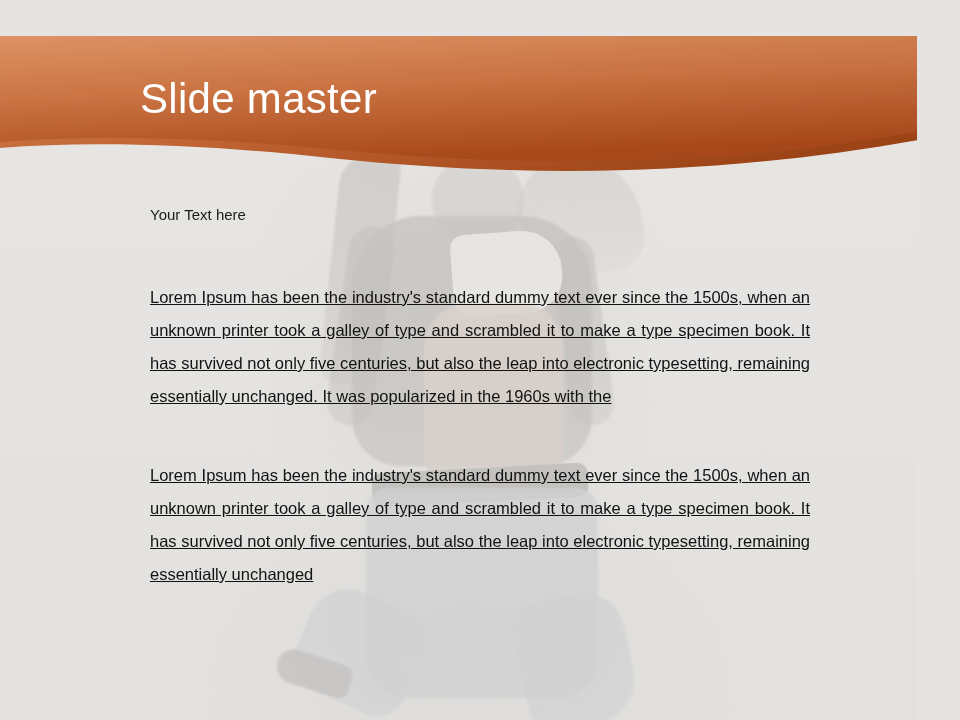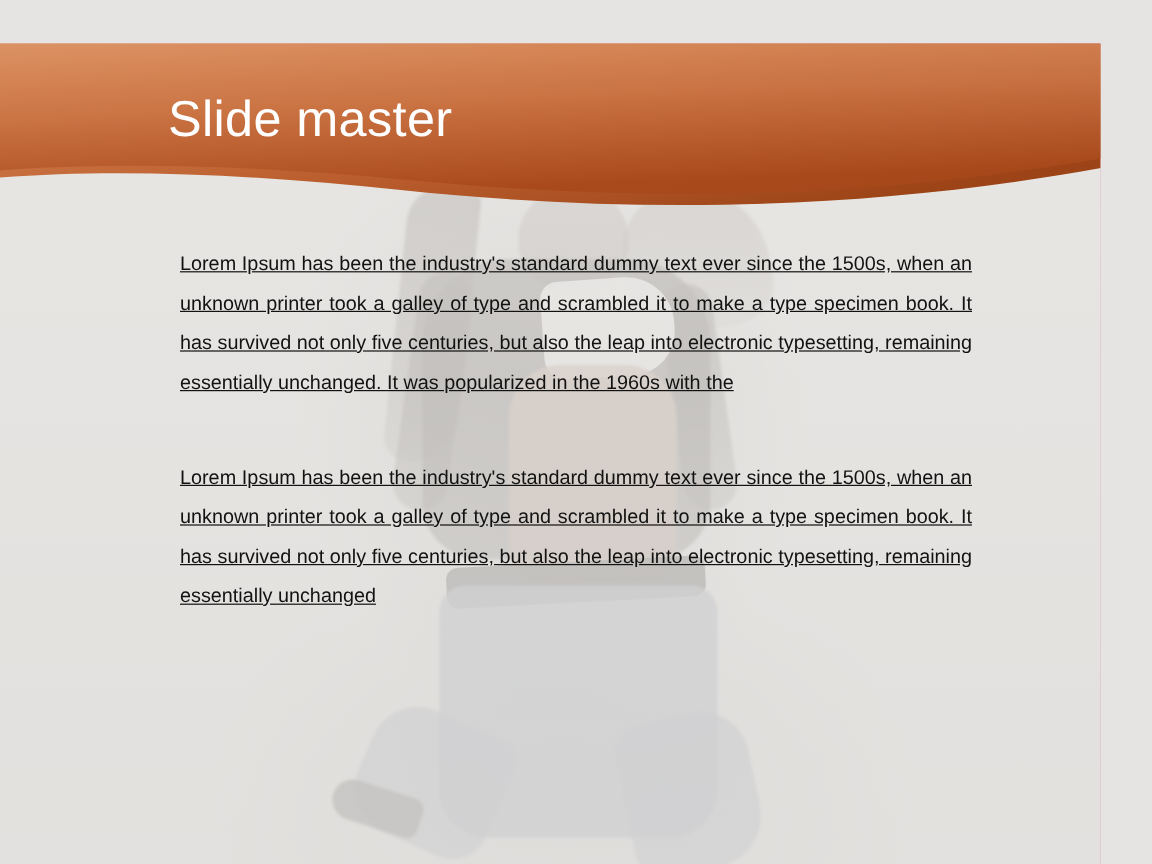--- a/index.html
+++ b/index.html
@@ -225,17 +225,18 @@
         </linearGradient>
       </defs>
       <path d="M0,0 L960,0 L960,96 C760,136 560,146 330,122 C220,110 100,104 0,112 Z" fill="url(#bandGrad2)"></path>
       <path d="M0,0 L960,0 L960,88 C770,126 570,136 340,114 C230,103 104,98 0,106 Z" fill="url(#bandGrad)" opacity="0.85"></path>
     </svg>
   </div>
 
   <div class="slide-title">Slide master</div>
 
   <div class="content">
+    <p class="subhead">Your Text here</p>
     <p class="para">Lorem Ipsum has been the industry's standard dummy text ever since the 1500s, when an unknown printer took a galley of type and scrambled it to make a type specimen book. It has survived not only five centuries, but also the leap into electronic typesetting, remaining essentially unchanged. It was popularized in the 1960s with the</p>
     <p class="para last-noj">Lorem Ipsum has been the industry's standard dummy text ever since the 1500s, when an unknown printer took a galley of type and scrambled it to make a type specimen book. It has survived not only five centuries, but also the leap into electronic typesetting, remaining essentially unchanged</p>
   </div>
 
 </div>
 
 </body></html>

